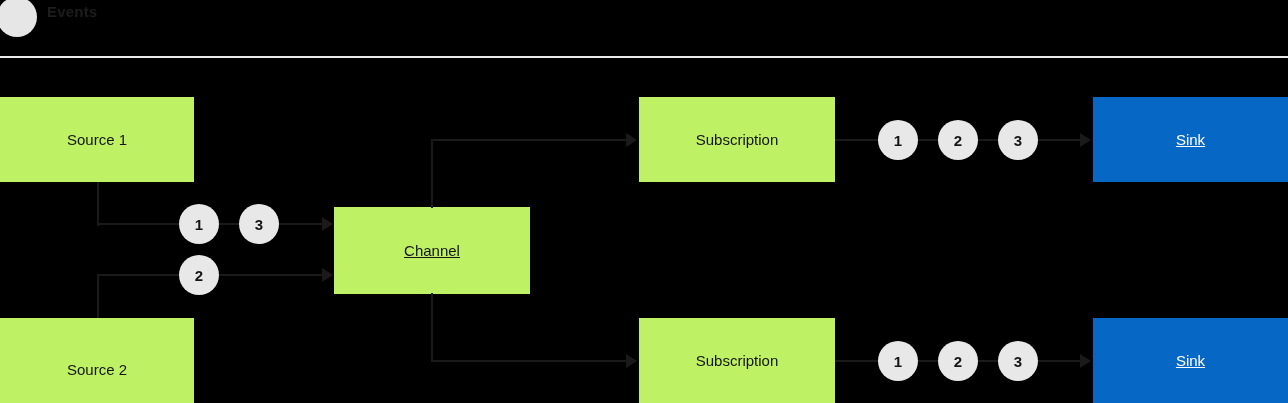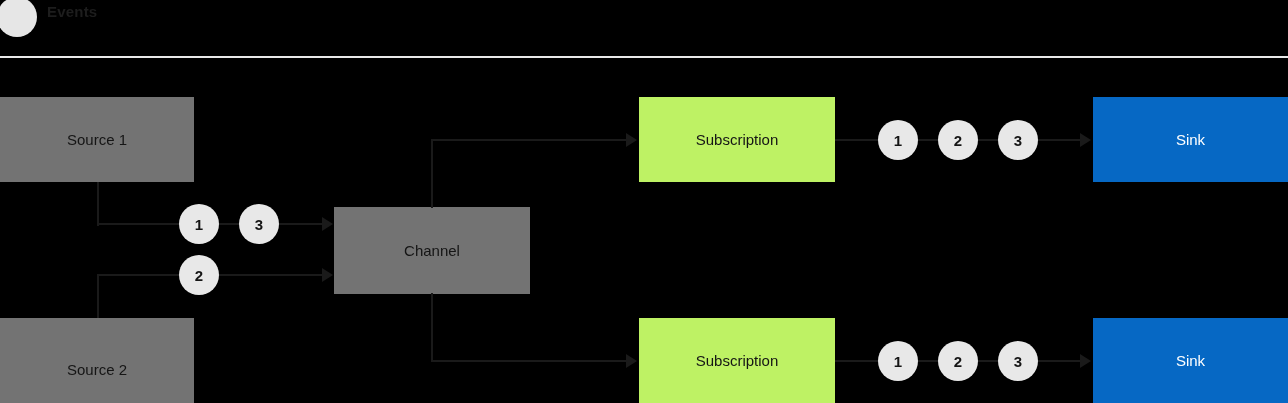--- a/index.html
+++ b/index.html
@@ -64,27 +64,27 @@
   
   .node {
     position: absolute;
     display: flex;
     align-items: center;
     justify-content: center;
     font-size: 15px;
     box-sizing: border-box;
     text-align: center;
   }
-  .node.gray  { background: #737373; color: #151515; }
+  .node.gray  { background: #bef264; color: #151515; }
   .node.blue  { background: #bef264; color: #151515; }
-  .node.sink  { background: #0668c4; color: #ffffff; }
+  .node.sink  { background: #0668c4; color: #ffffff; text-decoration: underline; }
 
   #source1 { left: 0px;    top: 97px;  width: 194px; height: 85px; }
   #source2 { left: 0px;    top: 318px; width: 194px; height: 103px; }
-  #channel { left: 334px;  top: 207px; width: 196px; height: 87px; }
+  #channel { left: 334px;  top: 207px; width: 196px; height: 87px; text-decoration: underline; }
   #sub1    { left: 639px;  top: 97px;  width: 196px; height: 85px; }
   #sub2    { left: 639px;  top: 318px; width: 196px; height: 85px; }
   #sink1   { left: 1093px; top: 97px;  width: 195px; height: 85px; }
   #sink2   { left: 1093px; top: 318px; width: 195px; height: 85px; }
 
   
   .token {
     position: absolute;
     width: 40px;
     height: 40px;

